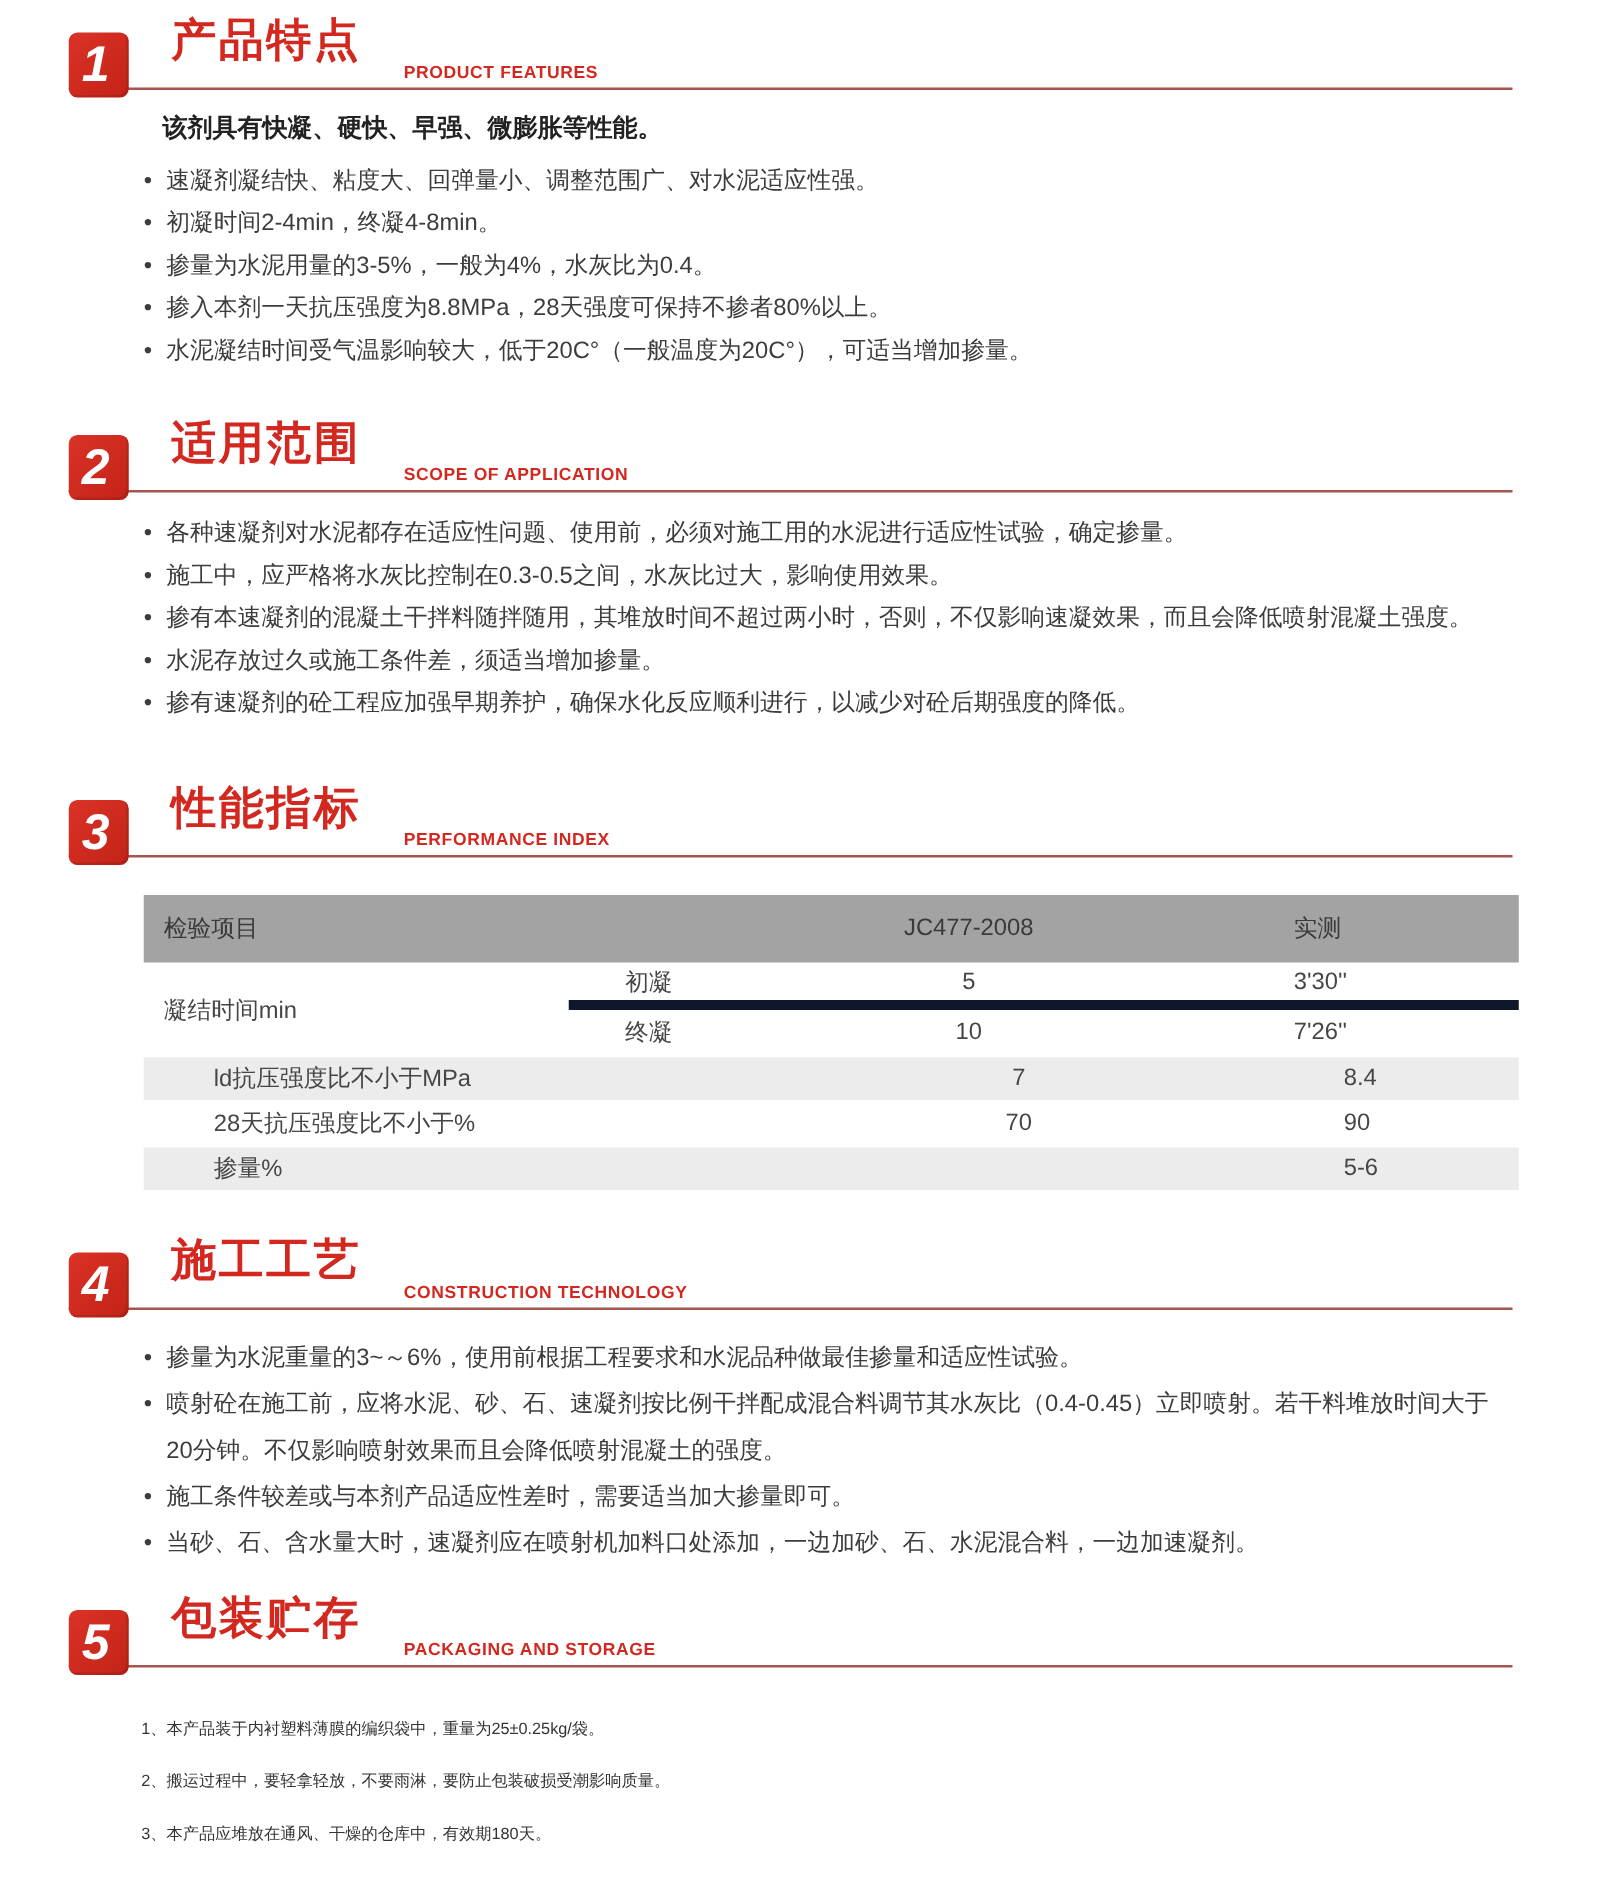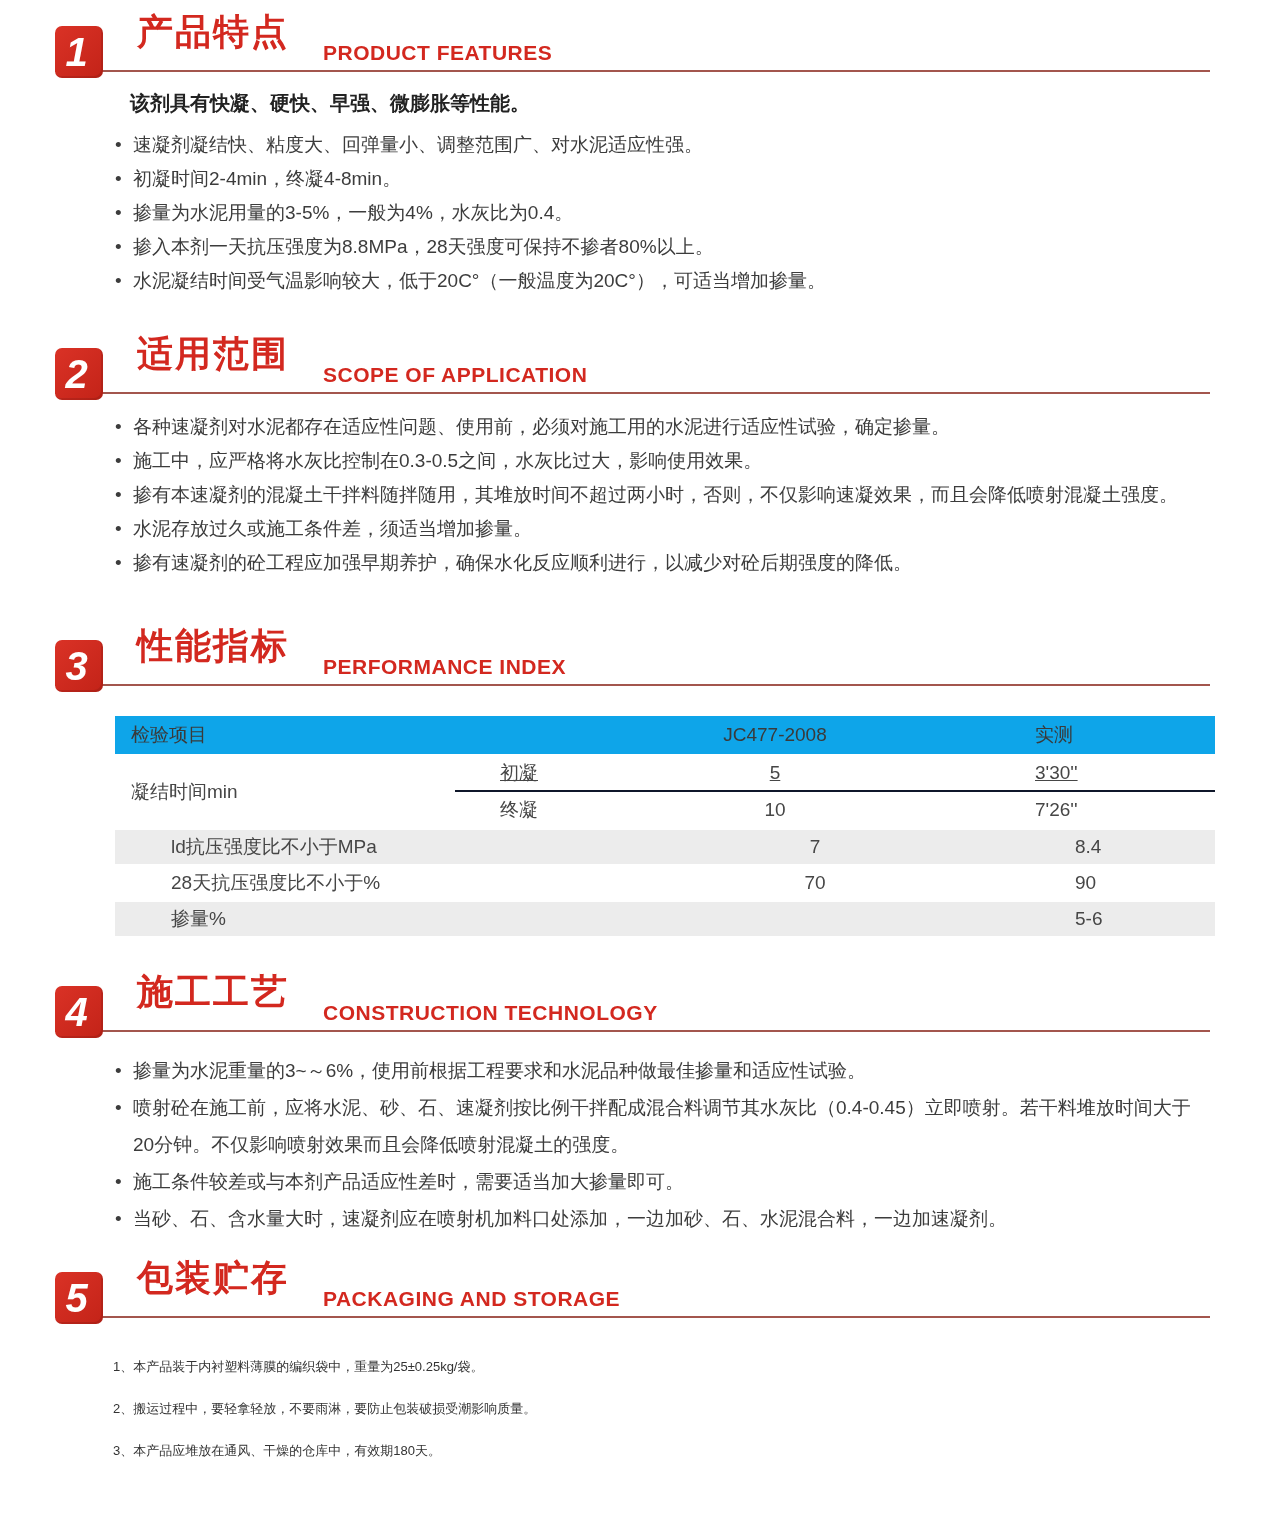--- a/index.html
+++ b/index.html
@@ -8,45 +8,45 @@
 
   
   .sec-header { position: relative; display: flex; align-items: flex-end; gap: 17px; height: 58px; }
   .sec-header::after { content: ""; position: absolute; left: 0; right: 0; bottom: 4px; height: 2px; background: #a3564d; }
   .badge { position: relative; z-index: 1; width: 48px; height: 52px; margin-bottom: -2px;
            background: linear-gradient(135deg, #da3226 0%, #c32318 100%);
            border-radius: 7px; display: flex; align-items: center; justify-content: center;
            box-shadow: inset -2px -2px 0 rgba(0,0,0,0.10); }
   .badge span { color: #fff; font-size: 40px; font-weight: bold; font-style: italic; line-height: 1; padding-right: 5px; }
   .title-cn { margin: 17px; color: #d3281f; font-size: 36px; font-weight: bold; line-height: 1; padding-bottom: 9px; letter-spacing: 2px; }
-  .title-en { color: #d3281f; font-size: 21px; font-weight: bold; padding-bottom: 11px; letter-spacing: 0.5px; white-space: nowrap; }
+  .title-en { color: #d3281f; font-size: 14px; font-weight: bold; padding-bottom: 11px; letter-spacing: 0.5px; white-space: nowrap; }
 
   
   .intro { margin: 14px 0 0 75px; font-weight: bold; color: #222; font-size: 20px; line-height: 26px; }
 
   
   .bullets { list-style: none; margin: 12px 0 0 0; padding: 0 0 0 60px; }
   .bullets li { position: relative; padding-left: 18px; font-size: 19px; line-height: 34px; color: #3c3c3c; }
   .bullets li::before { content: "\2022"; position: absolute; left: 0; top: 0; color: #3c3c3c; }
   .sec-4 .bullets { margin-top: 16px; }
   .sec-4 .bullets li { line-height: 37px; }
 
   
   .plist { list-style: none; margin: 24px 0 0 58px; padding: 0; }
   .plist li { font-size: 13px; line-height: 42px; color: #333; }
 
   
   .ptable { margin: 26px 0 0 60px; width: 1100px; font-size: 19px; color: #464646; }
-  .t-head { display: grid; grid-template-columns: 510px 300px 1fr; background: #0ea5e9; height: 38px; align-items: center; color: #3a3a3a; }
+  .t-head { display: grid; grid-template-columns: 510px 300px 1fr; background: #a3a3a3; height: 54px; align-items: center; color: #3a3a3a; }
   .c-label { padding-left: 16px; }
   .c-std { text-align: center; }
   .c-meas { padding-left: 110px; }
   .t-setting { display: grid; grid-template-columns: 340px 1fr; align-items: center; background: #fff; margin-top: 2px; }
   .subrow { display: grid; grid-template-columns: 170px 300px 1fr; height: 36px; align-items: center; }
-  .subrow:first-child { border-bottom: 2px solid #0f172a; text-decoration: underline; }
+  .subrow:first-child { border-bottom: 8px solid #0f172a; }
   .subrow .c-sub { padding-left: 45px; }
   .t-row { display: grid; grid-template-columns: 510px 300px 1fr; height: 34px; align-items: center; margin-top: 2px; padding-left: 40px; }
   .t-row.gray { background: #ececec; }
 
   
   .sec-2 { margin-top: 42px; }
   .sec-3 { margin-top: 52px; }
   .sec-4 { margin-top: 42px; }
   .sec-5 { margin-top: 27px; }
 </style>

